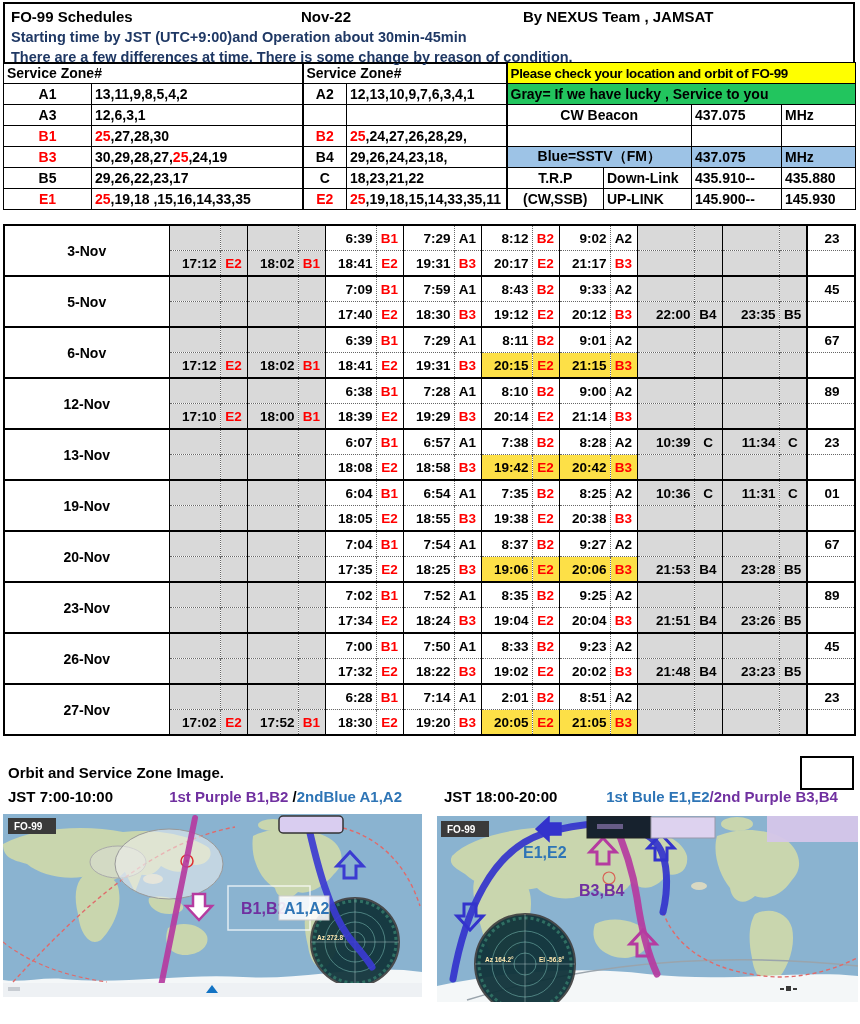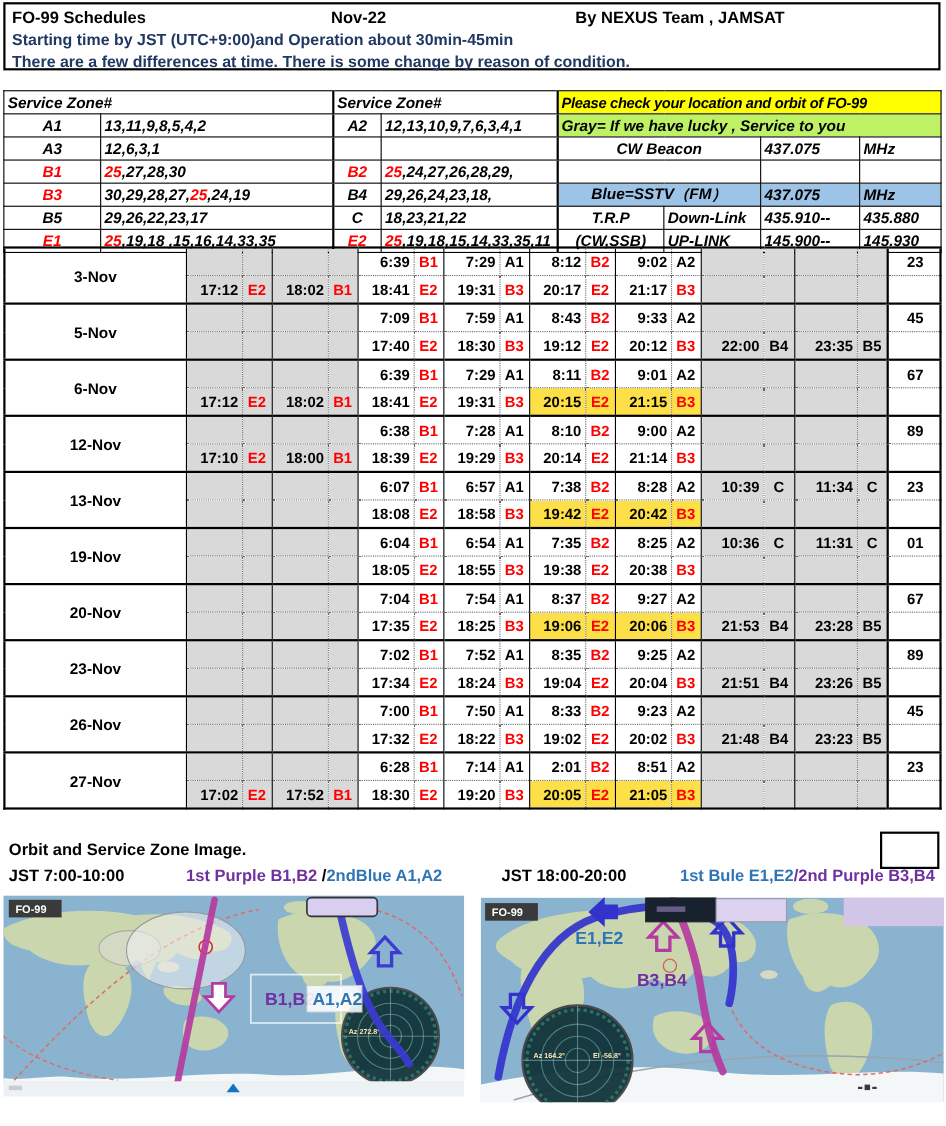--- a/index.html
+++ b/index.html
@@ -10,27 +10,27 @@
   
   .hdrbox{position:absolute;top:0;left:0;width:852px;height:62px;border:2px solid #000;
           box-sizing:border-box;padding:1px 6px;}
   .hline{height:20px;display:flex;align-items:flex-end;font-size:15px;}
   .hdr-title{width:290px;}
   .hdr-month{width:222px;}
   .hnote{color:#1f3864;font-size:14.5px;}
 
   
   table{border-collapse:collapse;table-layout:fixed;}
-  .ztable{position:absolute;top:80px;left:0;width:852px;font-size:14px;font-style:italic;}
+  .ztable{position:absolute;top:60px;left:0;width:852px;font-size:14px;}
   .ztable td{border:1px solid #000;height:20px;padding:0 3px;overflow:hidden;white-space:nowrap;}
   .ztable .lbl{text-align:center;padding:0;}
   .ztable .thickL{border-left:2px solid #000;}
   .red{color:#f00;}
   .banner{background:#ffff00;font-size:13.4px;letter-spacing:-0.3px;}
-  .graynote{background:#bef264;}
+  .graynote{background:#22c55e;}
   .bluecell{background:#9dc3e6;}
   .ctr{text-align:center;}
 
   
   .sched{position:absolute;top:222px;left:0;width:852px;font-size:13.5px;}
   .sched td{height:24px;padding:0;overflow:hidden;white-space:nowrap;}
   .sched{border:2.5px solid #000;}
   .sched td.t{border-left:1.5px solid #000;text-align:right;padding-right:3px;}
   .sched td.z{border-left:1px dotted #666;text-align:center;}
   .sched td.gray{background:#d9d9d9;}
@@ -555,21 +555,21 @@
   </table>
 </div>
 
 <div class="orbit-title">Orbit and Service Zone Image.</div>
 <div class="blank-box"></div>
 
 <div class="legend" style="left:8px;">
   <span class="jst" style="width:157px;">JST 7:00-10:00</span>
   <span class="ptxt">1st Purple  B1,B2 </span><span>/</span><span class="btxt">2ndBlue A1,A2</span>
 </div>
-<div class="legend" style="left:456px;">
+<div class="legend" style="left:444px;">
   <span class="jst" style="width:158px;">JST 18:00-20:00</span>
   <span class="btxt">1st Bule E1,E2</span><span class="ptxt">/2nd Purple  B3,B4</span>
 </div>
 
 <svg class="map" style="left:3px;top:814px;" width="419" height="183" viewBox="0 0 419 183">
   <rect x="0" y="0" width="419" height="169" fill="#8ab3d0"></rect>
 
   <g fill="#c9d6ae" stroke="none">
     <path d="M0,30 C30,14 80,10 120,18 C160,14 192,24 206,34 C212,44 200,54 188,50 C180,62 168,58 158,52 C148,66 134,62 126,52 C116,68 102,72 92,60 C68,68 38,62 24,50 C10,46 0,44 0,30 Z"></path>
     <path d="M118,50 L132,78 L142,52 Z"></path>

